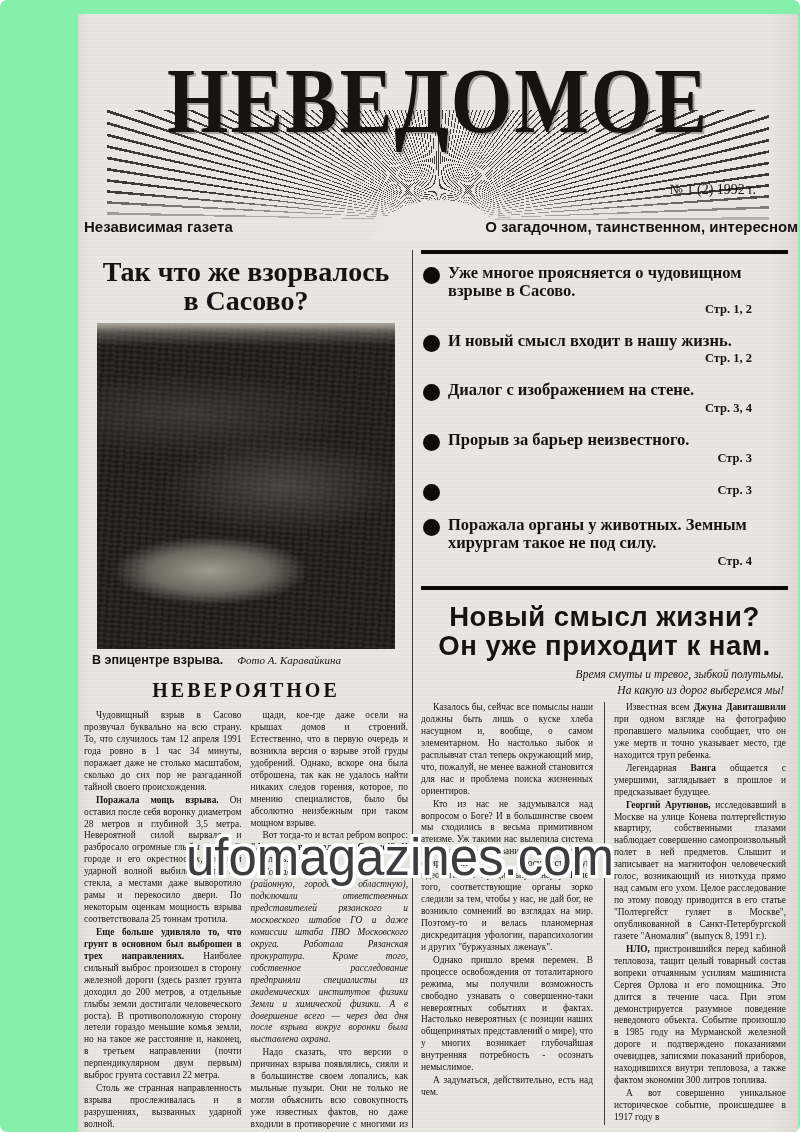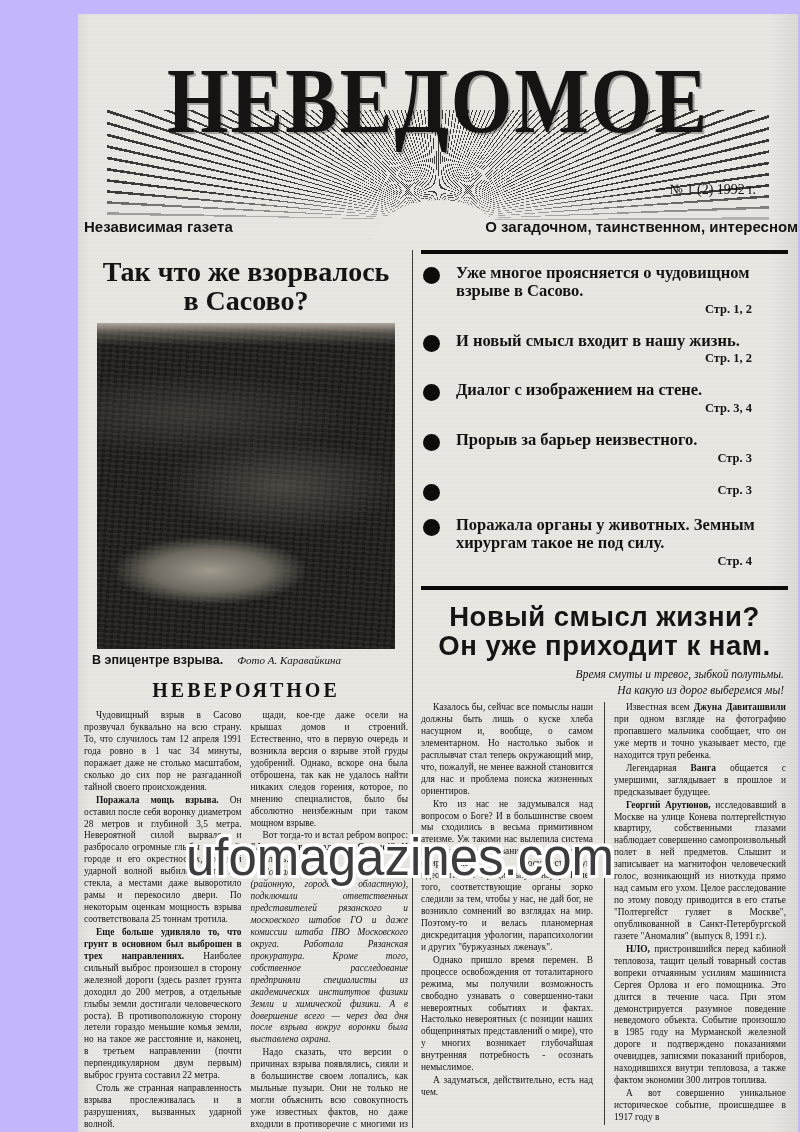--- a/index.html
+++ b/index.html
@@ -1,17 +1,17 @@
 <!DOCTYPE html>
 <html><head>
 <meta charset="utf-8">
 <style>
   html,body{margin:0;padding:0;background:#fff;}
-  #page{position:relative;width:800px;height:1132px;background:#c4b5fd;overflow:hidden;
-        font-family:"Liberation Serif",serif;color:#151412;}
+  #page{position:relative;width:800px;height:1132px;background:#86efac;overflow:hidden;
+        font-family:"Liberation Serif",serif;color:#151412;border-radius:7px;}
   #paper{position:absolute;left:78px;top:14px;right:2px;bottom:0;background:#e9e7e2;
          background-image:repeating-linear-gradient(0deg,rgba(0,0,0,.015) 0 2px,transparent 2px 4px),
                           linear-gradient(90deg,rgba(0,0,0,.05),transparent 12px,transparent 96%,rgba(0,0,0,.06));}
   
   .masthead{position:relative;height:226px;overflow:hidden;}
   .rays{position:absolute;left:4%;right:4%;top:96px;height:110px;
         background:repeating-conic-gradient(from 250deg at 50% 100%,rgba(15,14,12,.8) 0deg .45deg,rgba(15,14,12,0) .45deg 1.9deg);
         -webkit-mask-image:linear-gradient(#000 75%,rgba(0,0,0,.25));mask-image:linear-gradient(#000 75%,rgba(0,0,0,.25));}
   .dome{position:absolute;left:50%;top:186px;width:130px;height:44px;transform:translateX(-50%);
         background:#e9e7e2;border-radius:50% 50% 0 0/100% 100% 0 0;}
@@ -42,21 +42,21 @@
   .caption-main{font-family:"Liberation Sans",sans-serif;font-weight:bold;font-size:12.5px;}
   .caption-credit{font-style:italic;font-size:11px;}
   .art-title{margin:12px 0 8px;text-align:center;font-weight:bold;font-size:20px;letter-spacing:3px;}
   .cols{display:flex;gap:9px;}
   .col{flex:1;text-align:justify;font-size:9.4px;line-height:1.27;}
   .bp{margin:0 0 1px;text-indent:12px;}
   .bp b{font-weight:bold;}
   .bp[data-style="i"]{font-style:italic;}
   
   .toc{padding:10px 2px 2px;}
-  .toc-item{display:flex;gap:16px;margin-bottom:15px;justify-content:flex-end;}
+  .toc-item{display:flex;gap:8px;margin-bottom:15px;justify-content:flex-end;}
   .dot{flex:0 0 17px;width:17px;height:17px;border-radius:50%;background:#0d0c0b;margin-top:3px;}
   .toc-body{flex:1;}
   .toc-text{font-weight:bold;font-size:16.5px;line-height:1.08;}
   .toc-pages{font-weight:bold;font-size:12.5px;text-align:right;padding-right:34px;margin-top:2px;}
   
   .headline-2{margin:12px 0 4px;text-align:center;font-family:"Liberation Sans",sans-serif;
      font-weight:bold;font-size:27.5px;line-height:1.08;letter-spacing:.5px;}
   .epigraph{text-align:right;font-style:italic;font-size:11.5px;line-height:1.35;margin:6px 4px 4px 0;}
   .cols-2 .col + .col{border-left:1px solid #3c3a36;padding-left:9px;}
   .cols-2 .col{padding-right:2px;}

